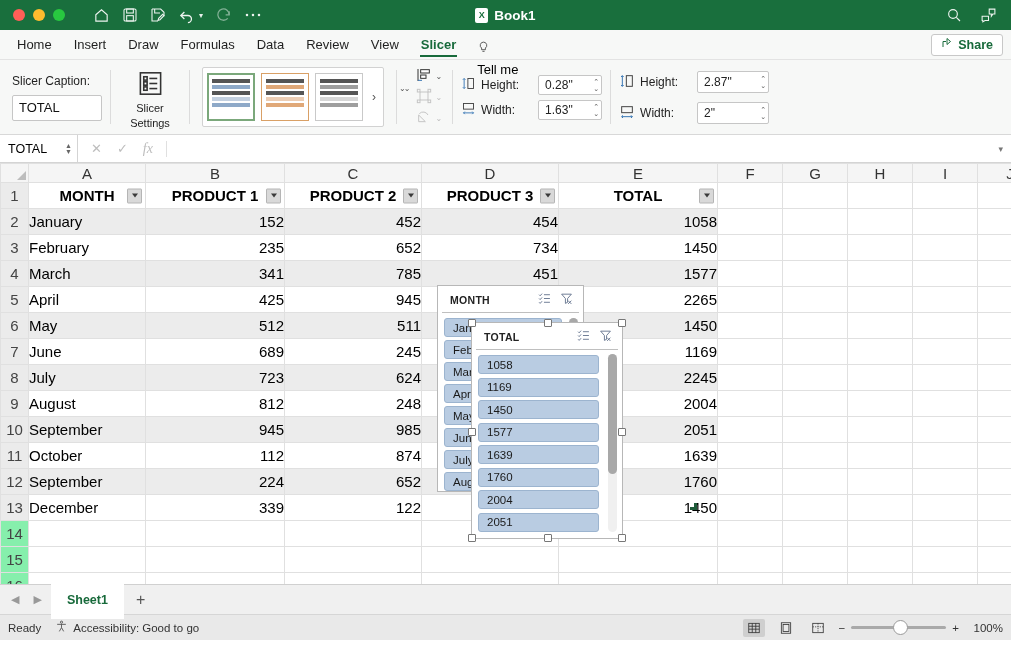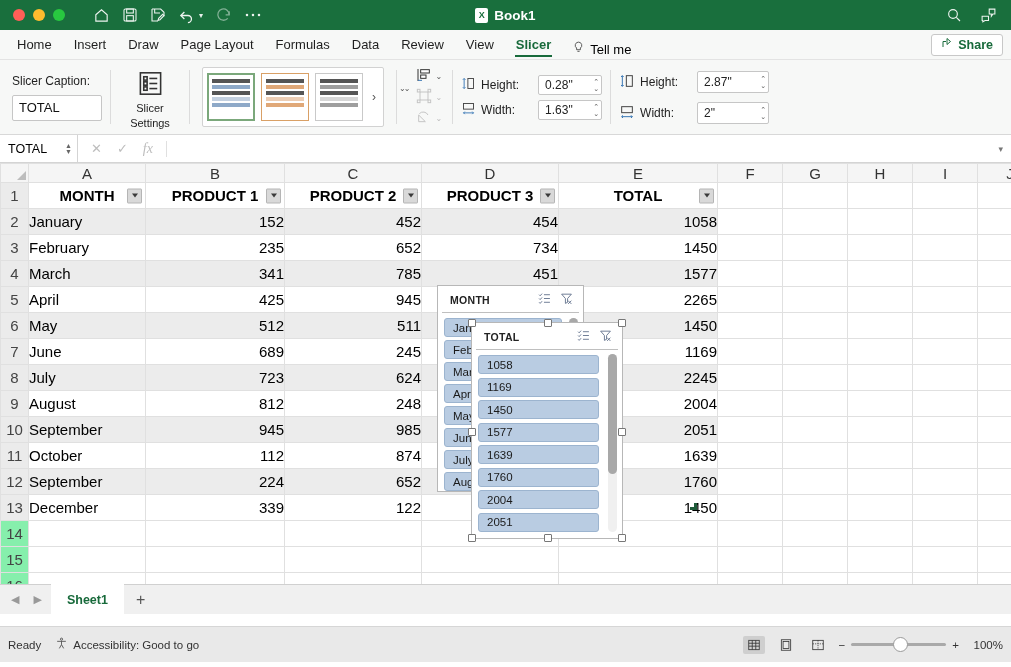--- a/index.html
+++ b/index.html
@@ -43,21 +43,21 @@
   }
   .tab {
     padding: 0 11px; font-size: 13px; color: #1f1f1f;
     display: flex; align-items: center; position: relative; cursor: default;
   }
   .tab.active { color: #186a3b; font-weight: bold; }
   .tab.active::after {
     content: ""; position: absolute; left: 10px; right: 10px; bottom: 2px;
     height: 2.5px; background: #186a3b;
   }
-  .tellme { display: flex; align-items: flex-end; gap: 5px; padding: 2px 10px; font-size: 13px; }
+  .tellme { display: flex; align-items: flex-start; gap: 5px; padding: 10px 10px; font-size: 13px; flex-direction: column; }
   .share-btn {
     margin-left: auto; margin-right: 8px; align-self: center;
     border: 1px solid #c8c8c8; border-radius: 3px; background: #fff;
     height: 22px; display: flex; align-items: center; gap: 5px;
     padding: 0 9px; font-size: 12.5px; color: #186a3b; font-weight: bold;
   }
 
   
   .ribbon {
     height: 75px; background: #f7f8f7; display: flex; align-items: stretch;
@@ -193,24 +193,23 @@
   .navarrow { color: #999; font-size: 11px; padding: 0 5px; }
   .sheettab {
     background: #fff; height: 38px; display: flex; align-items: center;
     padding: 0 16px; font-size: 12.5px; color: #186a3b; font-weight: bold;
     border-radius: 3px 3px 0 0;
   }
   .addsheet { font-size: 16px; color: #555; padding: 0 8px; }
 
   
   .statusbar {
-    height: 36px; background: #e9e9e9; display: flex; align-items: center;
+    height: 26px; background: #e9e9e9; display: flex; align-items: center;
     font-size: 11.5px; color: #333; padding: 0 8px; gap: 14px;
     border-top: 1px solid #d6d6d6;
-    margin-top: 12px;
   }
   .sb-right { margin-left: auto; display: flex; align-items: center; gap: 10px; }
   .viewbtn {
     width: 22px; height: 18px; display: flex; align-items: center; justify-content: center;
   }
   .viewbtn.active { background: #cfcfcf; border-radius: 2px; }
   .zoomslider { display: flex; align-items: center; gap: 6px; }
   .ztrack { width: 95px; height: 3px; background: #a9a9a9; border-radius: 2px; position: relative; }
   .zknob {
     position: absolute; left: 42px; top: -6px; width: 15px; height: 15px;
@@ -286,21 +285,20 @@
           <path d="M3 13h9v6H7l-3 2v-2H3z"></path>
         </svg>
     </span>
   </div>
 </div>
 
 <div class="tabbar">
   <div class="tab">Home</div>
   <div class="tab">Insert</div>
   <div class="tab">Draw</div>
-  <div class="tab">Page Layout</div>
   <div class="tab">Formulas</div>
   <div class="tab">Data</div>
   <div class="tab">Review</div>
   <div class="tab">View</div>
   <div class="tab active">Slicer</div>
   <div class="tellme">
     <span>
       <svg width="13" height="14" viewBox="0 0 24 24" fill="none" stroke="#444" stroke-width="1.6">
           <path d="M12 3a6 6 0 0 0-3.5 10.9V17h7v-3.1A6 6 0 0 0 12 3z"></path>
           <path d="M10 20h4"></path>

